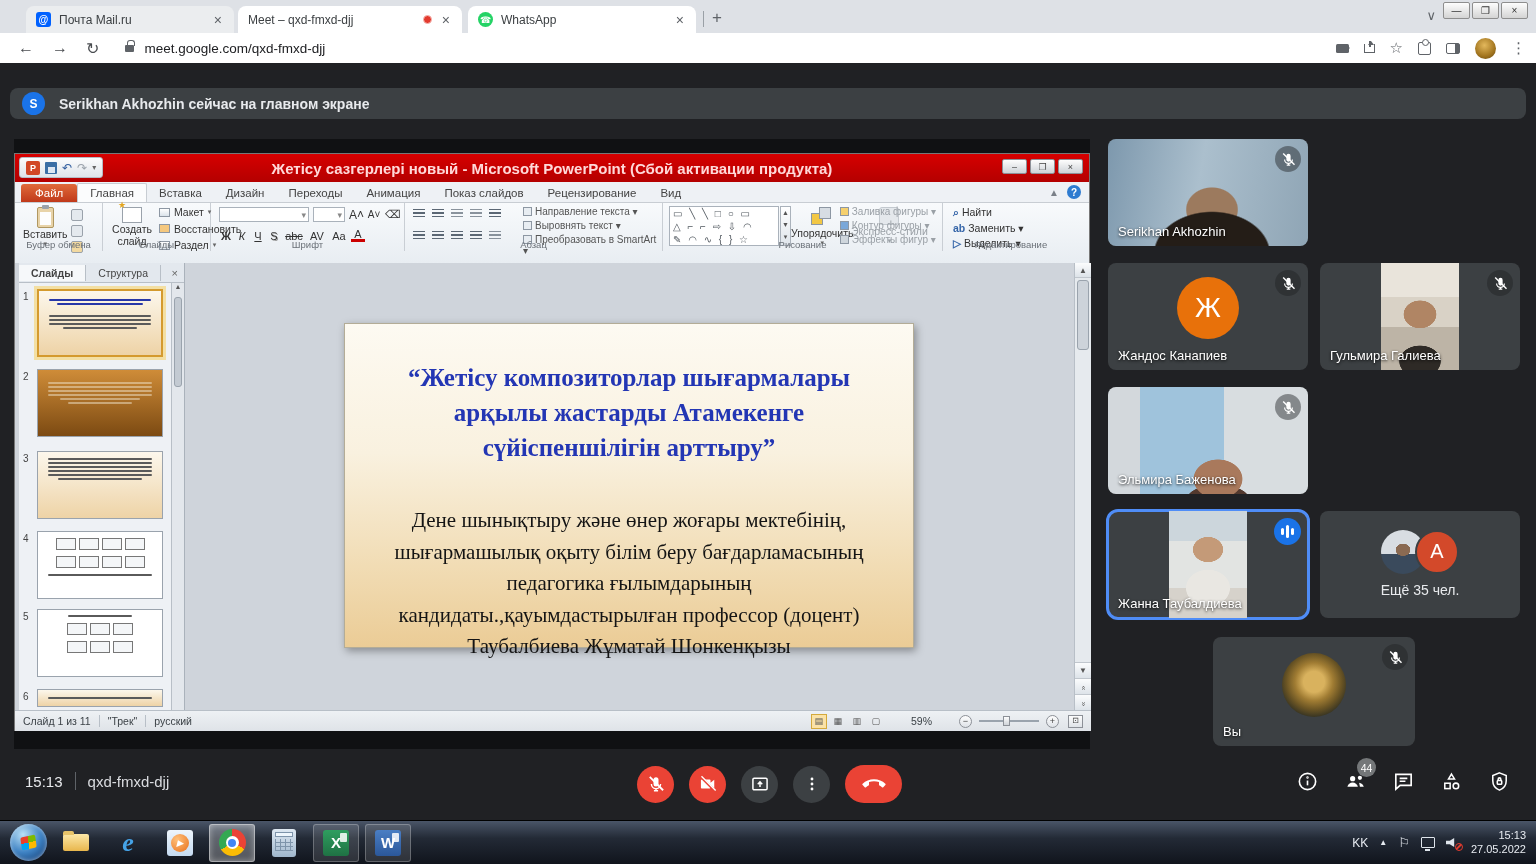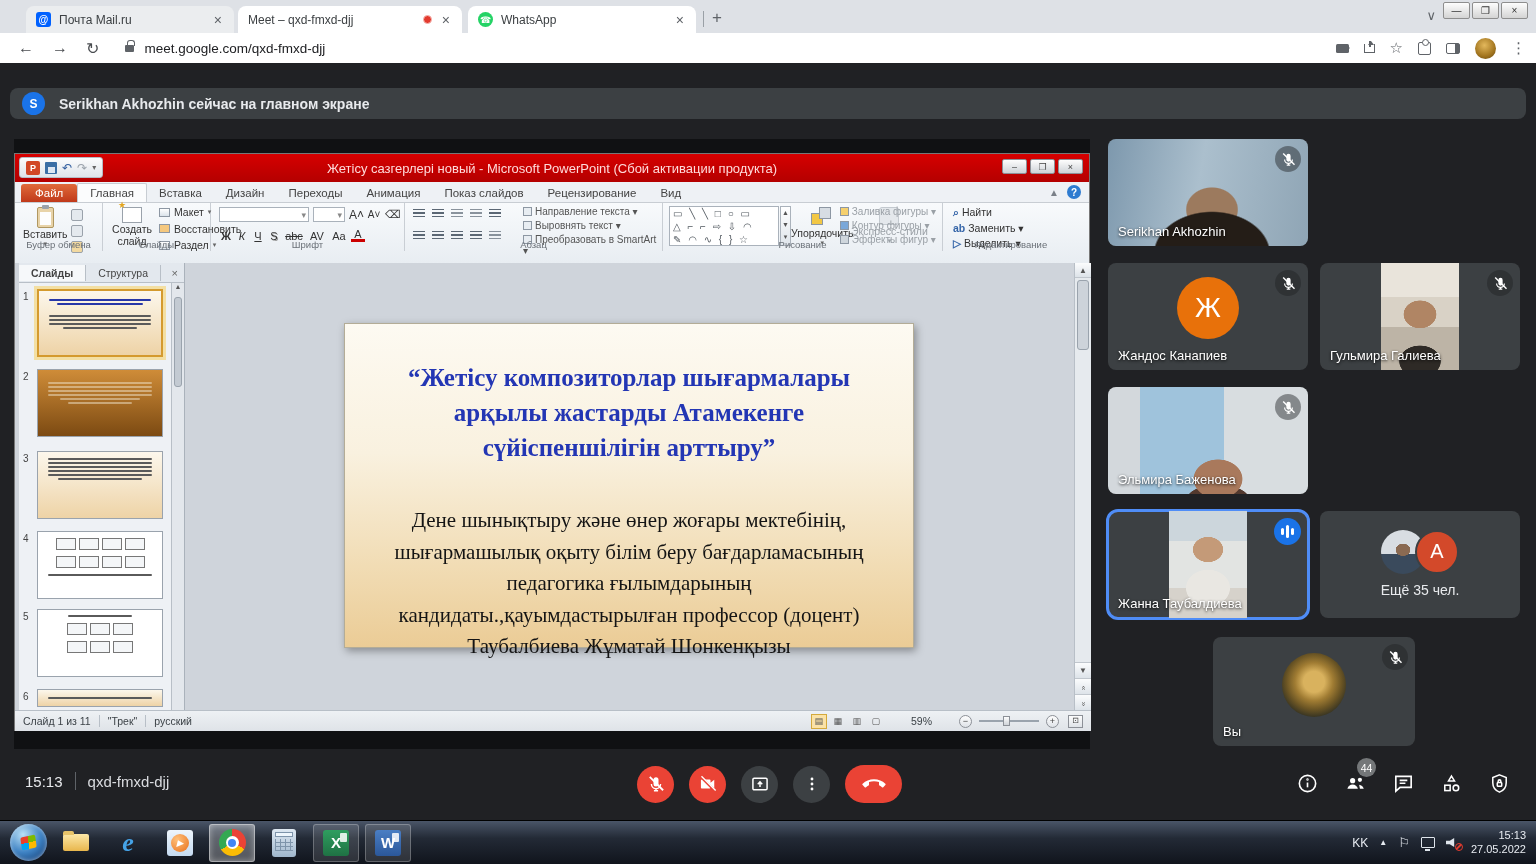--- a/index.html
+++ b/index.html
@@ -48,21 +48,21 @@
   
   .meet{position:absolute;left:0;top:63px;width:1536px;height:757px;background:#202124}
   .banner{position:absolute;left:10px;top:25px;right:10px;height:31px;background:#3c4043;border-radius:8px;display:flex;align-items:center;gap:14px;padding:0 12px}
   .bavatar{width:23px;height:23px;border-radius:50%;background:#1a73e8;color:#fff;font-size:12px;font-weight:bold;display:flex;align-items:center;justify-content:center}
   .btext{color:#e8eaed;font-size:14px;font-weight:bold}
   .shared{position:absolute;left:14px;top:76px;width:1076px;height:610px;background:#101113}
 
   
   .ppt{position:absolute;left:0;top:14px;width:1076px;height:578px;background:#eef1f5;border:1px solid #777;font-size:11px;color:#333}
   .ptitle{position:absolute;left:0;top:0;width:100%;height:28px;background:linear-gradient(#d60000,#b40000);display:flex;align-items:center;justify-content:center}
-  .ptitle .t{color:#ffd9d9;font-size:13px;font-weight:normal}
+  .ptitle .t{color:#ffd9d9;font-size:15px;font-weight:bold}
   .qat{position:absolute;left:4px;top:3px;height:21px;background:linear-gradient(#fbfcfd,#dfe4ea);border:1px solid #b6bcc4;border-radius:3px;display:flex;align-items:center;gap:5px;padding:0 6px}
   .qp{width:14px;height:14px;background:#d24726;color:#fff;font-size:9px;font-weight:bold;border-radius:2px;display:flex;align-items:center;justify-content:center}
   .qsave{width:12px;height:12px;background:#3a6ea5;border-radius:1px;position:relative}
   .qsave::after{content:"";position:absolute;left:2.5px;top:5px;width:7px;height:6px;background:#dce6f2}
   .qundo{color:#2f5c9e;font-size:12px}
   .qredo{color:#9aa2ab;font-size:12px}
   .pwb{display:flex;gap:3px;position:absolute;right:6px;top:5px}
   .pwbtn{width:25px;height:15px;background:linear-gradient(#fdfdfd,#cfd3d8);border:1px solid #8c9097;border-radius:2px;font-size:9px;color:#444;display:flex;align-items:center;justify-content:center}
   .rtabs{position:absolute;left:0;top:28px;width:100%;height:21px;background:#eef1f5;border-bottom:1px solid #c8cdd3;display:flex;align-items:flex-end}
   .rtab{padding:3px 12px;font-size:11.5px;color:#444}
@@ -164,21 +164,21 @@
   .meetinfo{position:absolute;left:25px;top:24px;display:flex;align-items:center;gap:12px;color:#e8eaed;font-size:15px;font-weight:500}
   .meetinfo .sep{width:1px;height:18px;background:#5f6368}
   .ctr{position:absolute;left:637px;top:17px;display:flex;align-items:center;gap:15px}
   .cbtn{width:37px;height:37px;border-radius:50%;display:flex;align-items:center;justify-content:center}
   .cbtn.red{background:#ea4335}
   .cbtn.dark{background:#3c4043}
   .cbtn svg{width:20px;height:20px}
   .hang{width:57px;height:38px;border-radius:20px;background:#ea4335;display:flex;align-items:center;justify-content:center}
   .hang svg{width:24px;height:24px}
   .rico{position:absolute;right:24px;top:22px;display:flex;gap:23px;align-items:center}
-  .rico .ric{position:relative;width:25px;height:25px;display:flex;align-items:flex-end;justify-content:center}
+  .rico .ric{position:relative;width:25px;height:25px;display:flex;align-items:flex-start;justify-content:center}
   .ric svg{width:23px;height:23px}
   .badge{position:absolute;right:-8px;top:-12px;min-width:19px;height:19px;border-radius:10px;background:#747779;color:#fff;font-size:10.5px;display:flex;align-items:center;justify-content:center;padding:0 3px}
 
   
   .taskbar{position:absolute;left:0;top:820px;width:1536px;height:44px;background:linear-gradient(#4a5568,#232a36 40%,#10141c);border-top:1px solid #000;display:flex;align-items:center}
   .orb{width:37px;height:37px;border-radius:50%;margin-left:10px;background:radial-gradient(circle at 35% 28%,#b9e0f7,#3f83c4 50%,#123c74 90%);display:flex;align-items:center;justify-content:center;box-shadow:inset 0 0 4px rgba(255,255,255,.6)}
   .flag4{width:15px;height:13px;border-radius:2px;background:conic-gradient(#7fba00 0 25%,#ffb900 0 50%,#00a4ef 0 75%,#e8402a 0);transform:rotate(-8deg) skewY(-4deg)}
   .tslot{width:46px;height:38px;display:flex;align-items:center;justify-content:center;margin-left:6px;border-radius:3px}
   .tslot.frame{background:rgba(255,255,255,.12);border:1px solid rgba(255,255,255,.25)}
   .tslot.active{background:rgba(255,255,255,.28);border:1px solid rgba(255,255,255,.5);box-shadow:inset 0 0 6px rgba(255,255,255,.4)}

